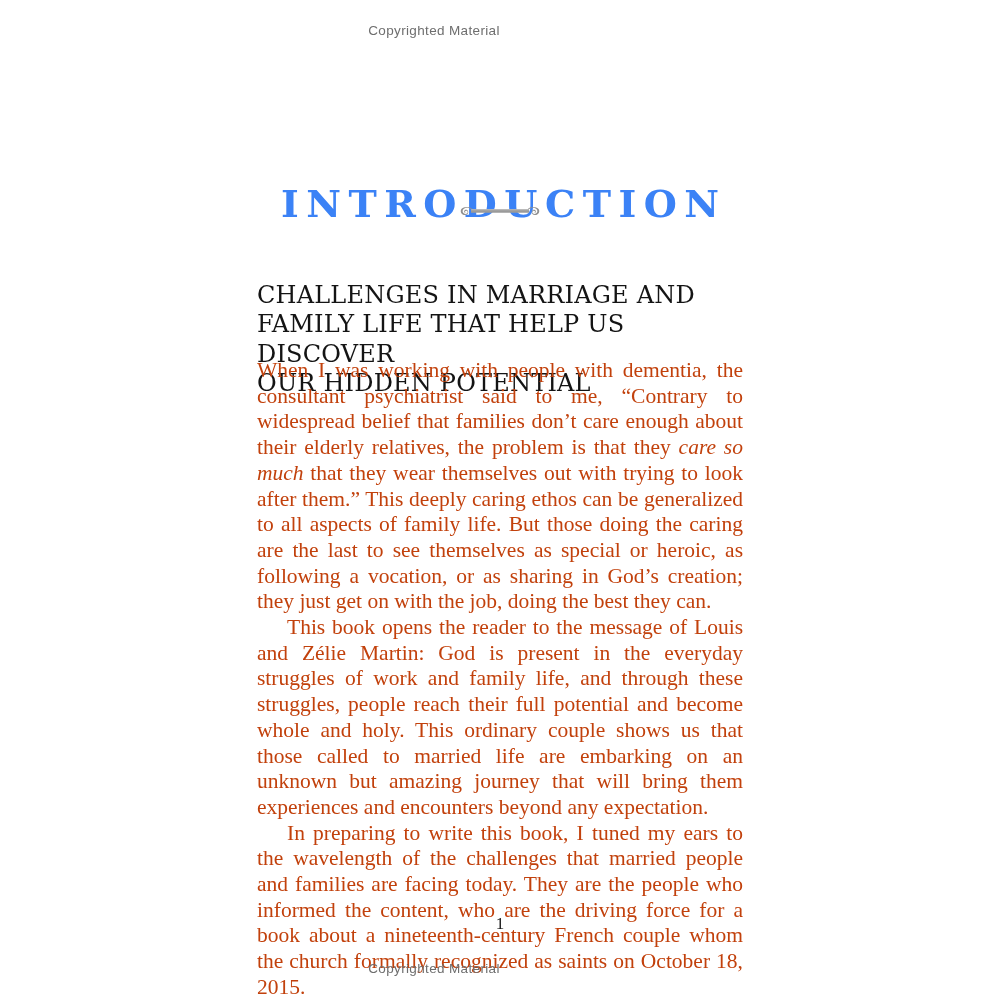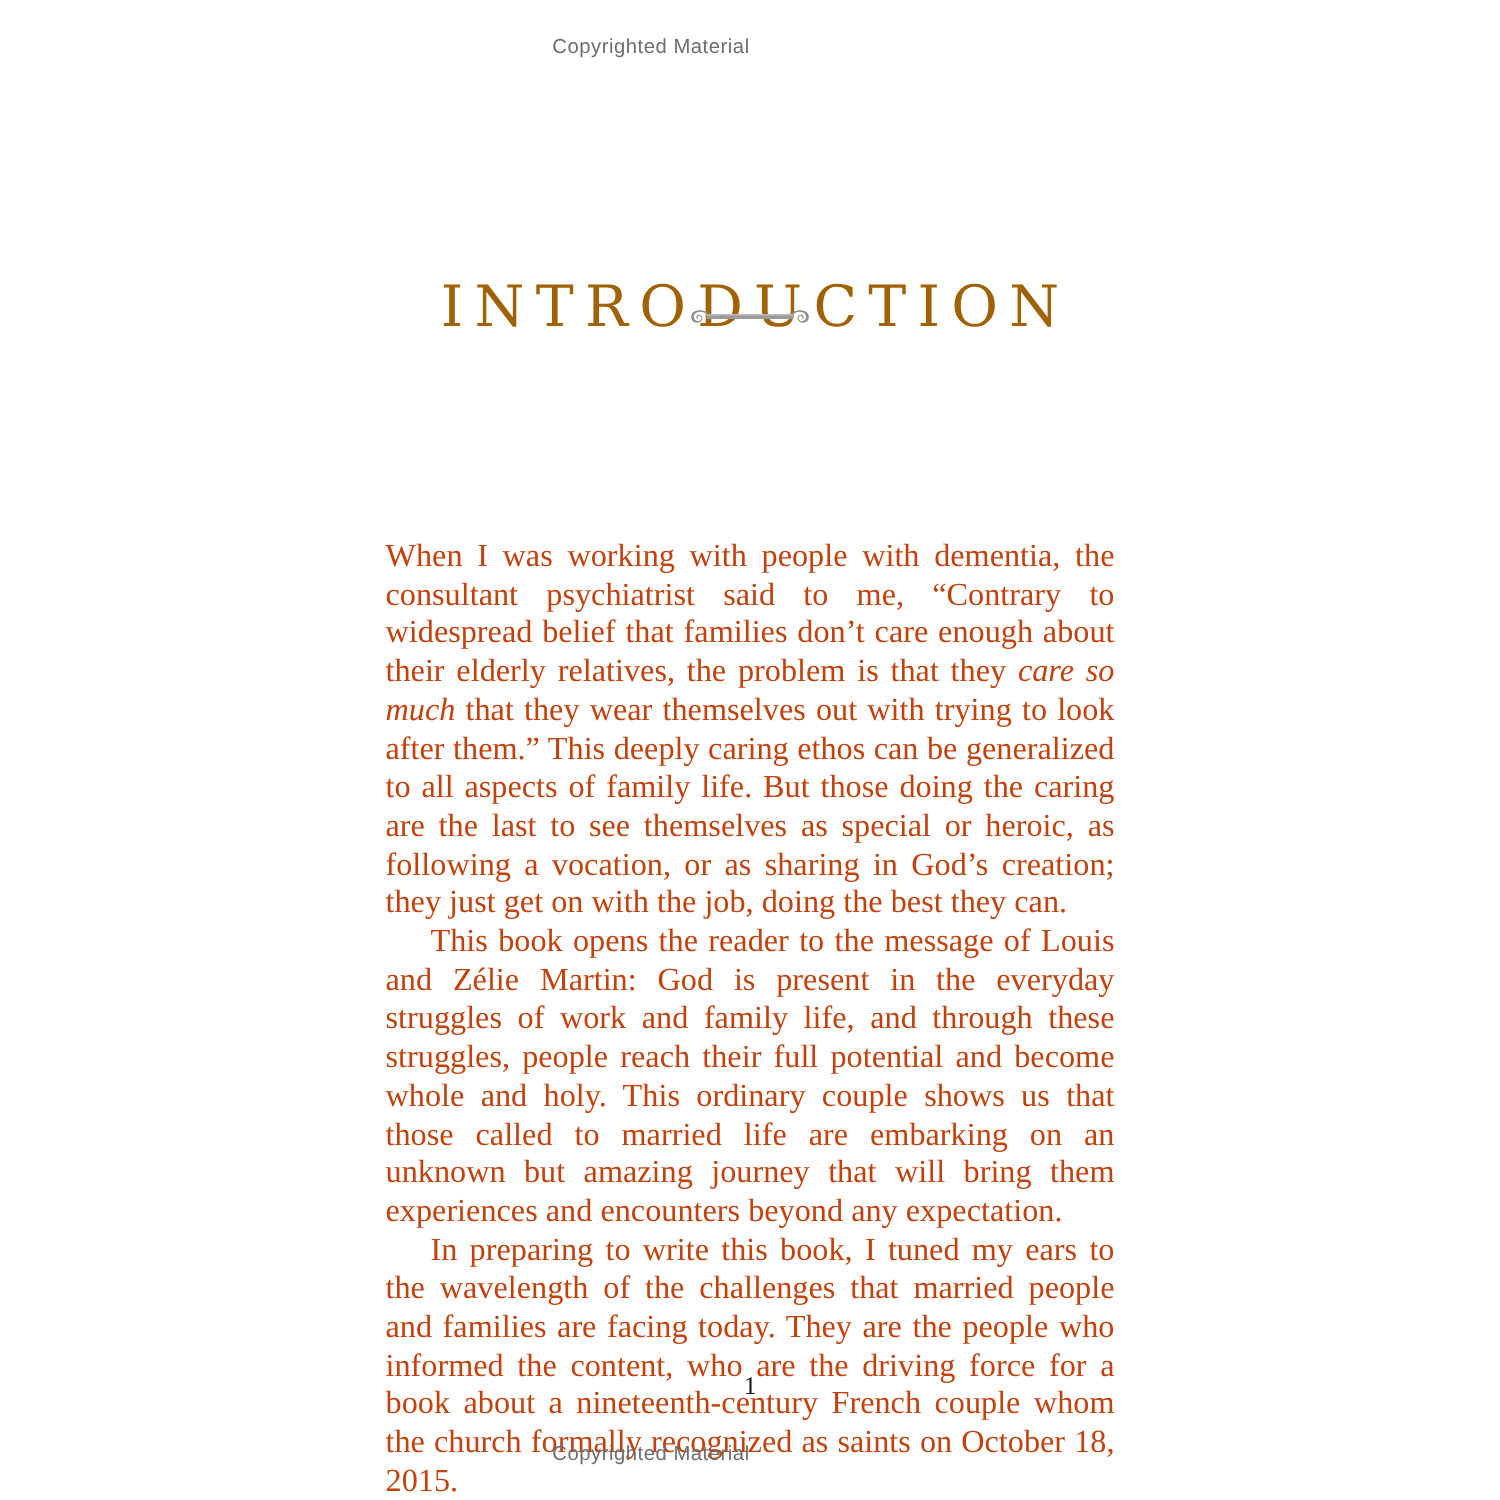--- a/index.html
+++ b/index.html
@@ -41,24 +41,24 @@
 
   
   .chapter-title {
     position: absolute;
     top: 158px;
     left: 0;
     width: 1000px;
     text-align: center;
     font-family: "DejaVu Serif", "Liberation Serif", serif;
     font-size: 38px;
-    font-weight: 400;
+    font-weight: 700;
     letter-spacing: 7.5px;
     text-indent: 7.5px;
-    color: #a16207;
+    color: #3b82f6;
     line-height: 1.12;
     white-space: nowrap;
   }
 
   
   .ornament {
     position: absolute;
     top: 203px;
     left: 0;
     width: 1000px;
@@ -146,20 +146,25 @@
         <path d="M12.6 5.2 C8.6 3.0 3.4 3.6 2.1 6.6 C0.9 9.4 3.0 12.2 5.9 12.1
                  C8.3 12.0 9.7 10.2 9.2 8.5 C8.8 7.1 7.2 6.4 6.0 7.1
                  C5.1 7.6 4.9 8.7 5.5 9.4 C5.9 9.9 6.7 10.0 7.2 9.6
                  C6.4 9.8 5.8 9.2 6.0 8.5 C6.3 7.7 7.3 7.4 8.0 7.9
                  C8.9 8.5 8.9 9.9 7.9 10.6 C6.7 11.5 4.8 11.0 4.0 9.6
                  C3.1 8.0 3.9 5.9 5.8 5.2 C7.9 4.4 10.4 5.0 12.6 6.6 Z" fill="#8f8f8f"></path>
       </g>
     </svg>
   </div>
 
+  <h2 class="subtitle">
+    <span class="sub-line">CHALLENGES IN MARRIAGE AND</span>
+    <span class="sub-line">FAMILY LIFE THAT HELP US DISCOVER</span>
+    <span class="sub-line">OUR HIDDEN POTENTIAL</span>
+  </h2>
 
   <div class="body-text">
 
     <p><span>When I was working with people with dementia, the consultant psychiatrist said to me, “Contrary to widespread belief that families don’t care enough about their elderly relatives, the problem is that they </span><em>care so much</em><span> that they wear themselves out with trying to look after them.” This deeply caring ethos can be generalized to all aspects of family life. But those doing the caring are the last to see themselves as special or heroic, as following a vocation, or as sharing in God’s creation; they just get on with the job, doing the best they can.</span></p>
 
     <p>This book opens the reader to the message of Louis and Zélie Martin: God is present in the everyday struggles of work and family life, and through these struggles, people reach their full potential and become whole and holy. This ordinary couple shows us that those called to married life are embarking on an unknown but amazing journey that will bring them experiences and encounters beyond any expectation.</p>
 
     <p>In preparing to write this book, I tuned my ears to the wavelength of the challenges that married people and families are facing today. They are the people who informed the content, who are the driving force for a book about a nineteenth-century French couple whom the church formally recognized as saints on October 18, 2015.</p>
 
   </div>

